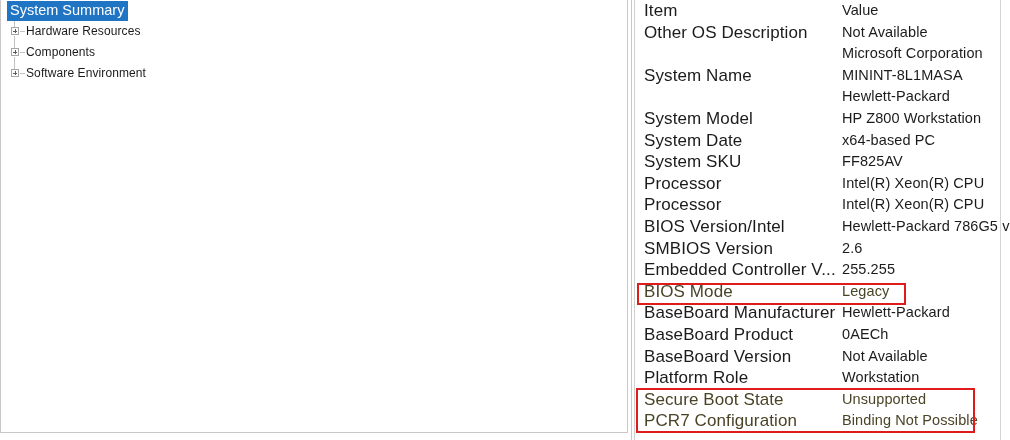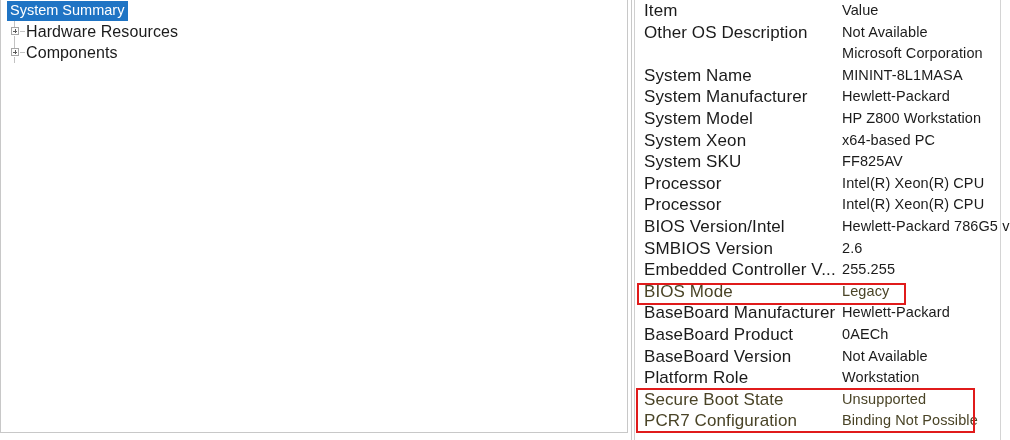--- a/index.html
+++ b/index.html
@@ -120,21 +120,21 @@
   .expander .stub-down {
     position: absolute;
     left: 5px;
     top: 15px;
     width: 1px;
     height: 6px;
     background: #c2c2c2;
   }
 
   .tree-text {
-    font-size: 16px;
+    font-size: 12px;
     color: #1b1b1b;
     letter-spacing: 0.1px;
   }
 
   
   .details-panel {
     position: absolute;
     left: 631px;
     top: 0px;
     width: 379px;
@@ -258,20 +258,29 @@
     <div class="tree-node child">
       <span class="expander">
         <span class="stub-up"></span>
         <span class="box"></span>
         <span class="stub-right"></span>
         <span class="stub-down"></span>
       </span>
       <span class="tree-text">Components</span>
     </div>
 
+    <div class="tree-node child last">
+      <span class="expander">
+        <span class="stub-up"></span>
+        <span class="box"></span>
+        <span class="stub-right"></span>
+
+      </span>
+      <span class="tree-text">Software Environment</span>
+    </div>
 
   </div>
 
   <div class="page-bottom-edge"></div>
 
   <div class="details-panel">
     <div class="details-edge-outer"></div>
     <div class="details-edge-inner"></div>
     <div class="details-right-edge"></div>
 
@@ -287,29 +296,28 @@
           <span class="cell-value"><span>Not Available</span></span>
         </div>
         <div class="row">
           <span class="cell-value"><span>Microsoft Corporation</span></span>
         </div>
         <div class="row">
           <span class="cell-item">System Name</span>
           <span class="cell-value"><span>MININT-8L1MASA</span></span>
         </div>
         <div class="row">
-          <span class="cell-item">System Manufacturer</span>
           <span class="cell-value"><span>Hewlett-Packard</span></span>
         </div>
         <div class="row">
           <span class="cell-item">System Model</span>
           <span class="cell-value"><span>HP Z800 Workstation</span></span>
         </div>
         <div class="row">
-          <span class="cell-item">System Xeon</span>
+          <span class="cell-item">System Date</span>
           <span class="cell-value"><span>x64-based PC</span></span>
         </div>
         <div class="row">
           <span class="cell-item">System SKU</span>
           <span class="cell-value"><span>FF825AV</span></span>
         </div>
         <div class="row">
           <span class="cell-item">Processor</span>
           <span class="cell-value"><span>Intel(R) Xeon(R) CPU</span></span>
         </div>

